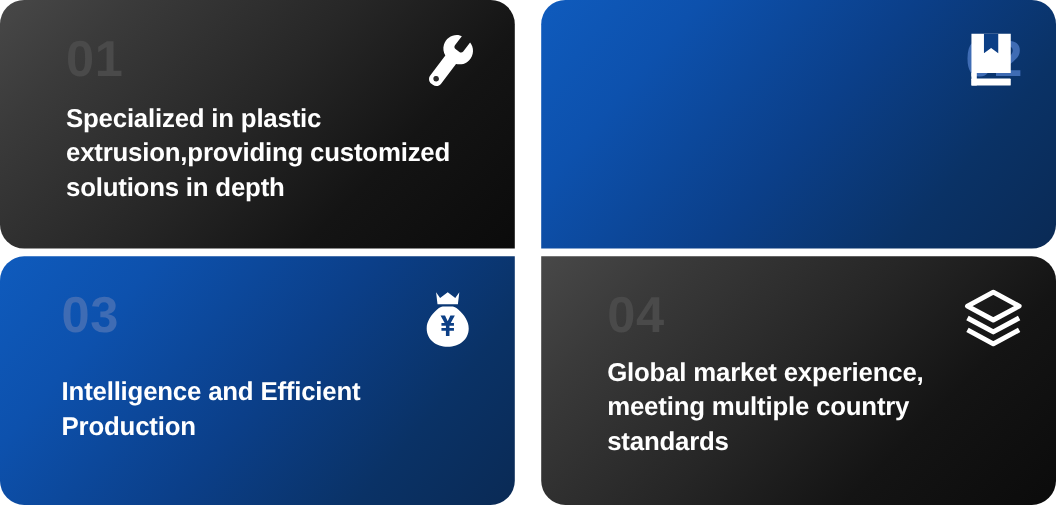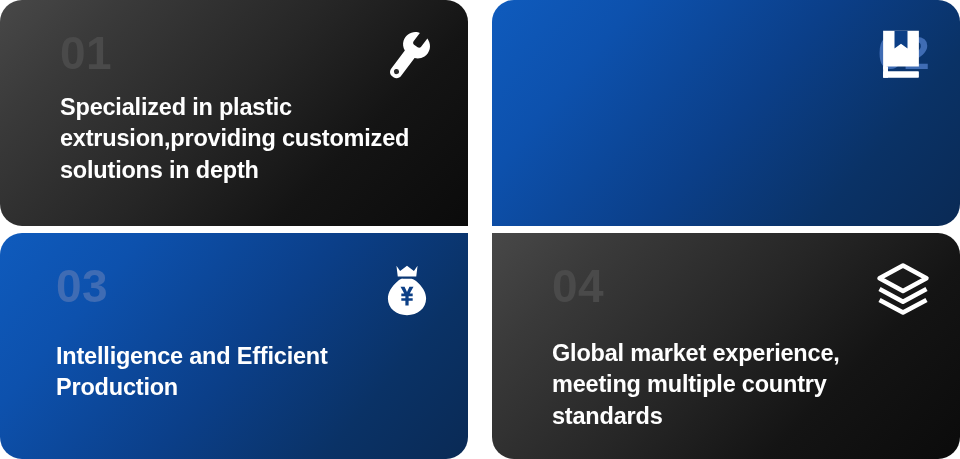--- a/index.html
+++ b/index.html
@@ -47,21 +47,21 @@
   
   .card.theme-blue {
     background: linear-gradient(130deg, #0f5bbd 0%, #0d51ad 22%, #0b3f89 52%, #0a3266 78%, #0a2a55 100%);
   }
   .card.theme-blue .card-number {
     color: #3f6cb4;
   }
   .card.c1 { border-radius: 22px 22px 0 22px; }
   .card.c2 { border-radius: 22px 22px 22px 0; align-items: flex-end; }
   .card.c3 { border-radius: 22px 0 22px 22px; padding-left: 44px; }
-  .card.c4 { border-radius: 0 22px 22px 22px; gap: 15px; }
+  .card.c4 { border-radius: 0 22px 22px 22px; }
 
   .card-number {
     font-size: 46px;
     font-weight: 700;
     line-height: 1;
     letter-spacing: 0.5px;
     margin: 8px 0 0 12px;
     user-select: none;
   }
 

